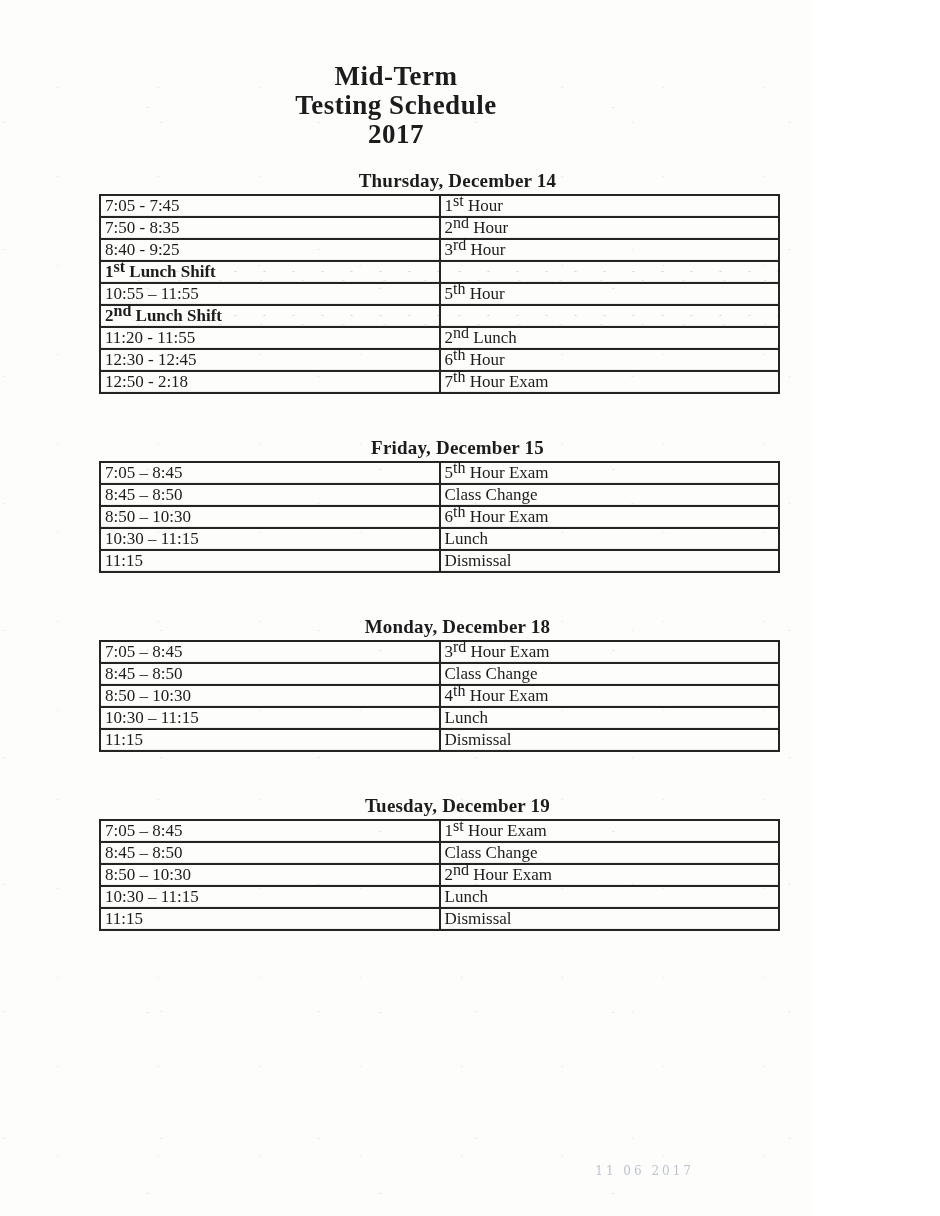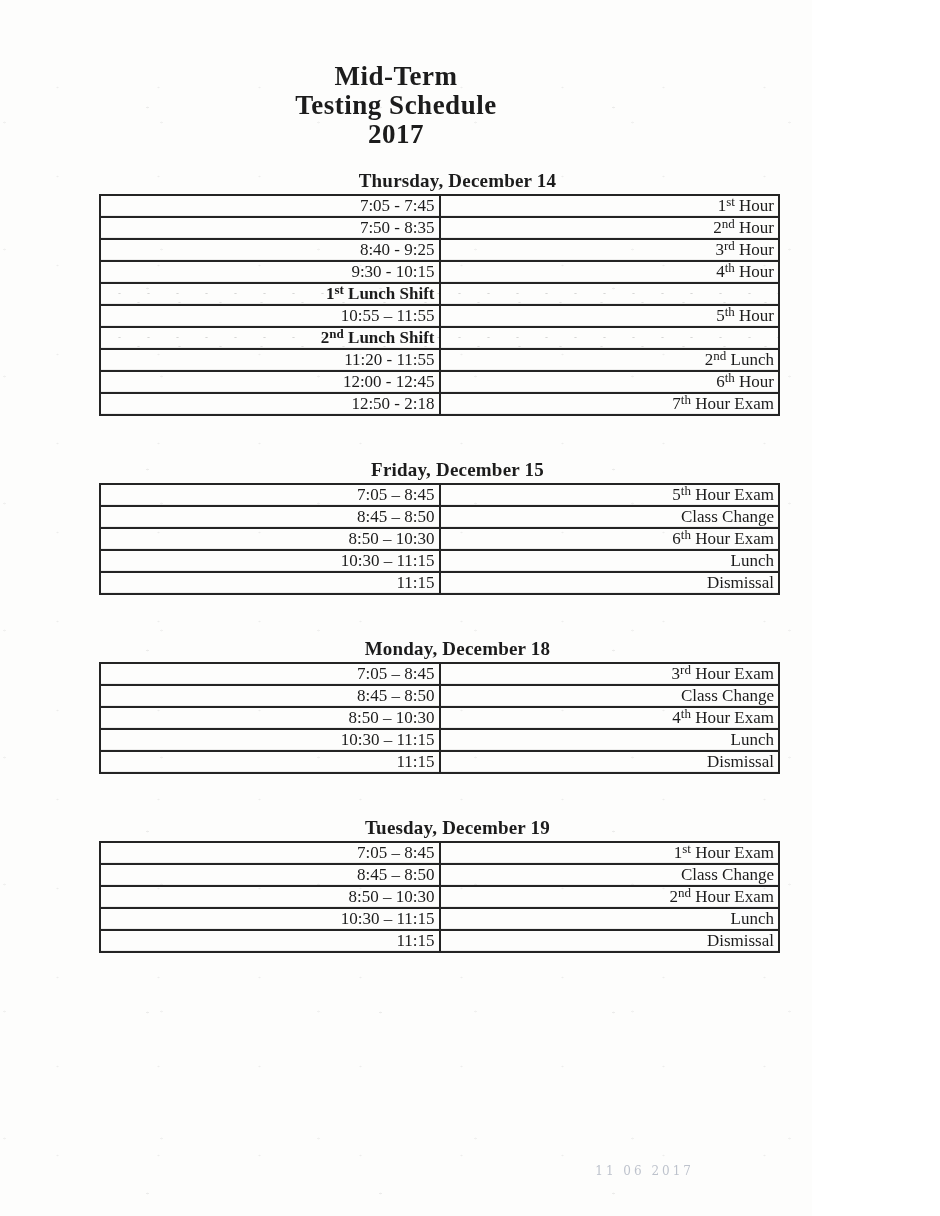--- a/index.html
+++ b/index.html
@@ -52,40 +52,40 @@
   table.schedule {
     width: 100%;
     border-collapse: collapse;
     table-layout: fixed;
     border: 2px solid #141414;
   }
 
   table.schedule td {
     height: 20px;
     border: 2px solid #242424;
-    text-align: right;
+    text-align: left;
     vertical-align: middle;
     font-size: 17px;
     padding: 0 4px;
     
     background-image: linear-gradient(to top, #00000010 1px, transparent 1px);
   }
 
   table.schedule tr.section td {
     font-weight: bold;
     background-image:
       radial-gradient(#00000026 0.8px, transparent 1.3px),
       radial-gradient(#0000001a 0.8px, transparent 1.3px),
       linear-gradient(to top, #00000010 1px, transparent 1px);
     background-size: 29px 13px, 41px 19px, 100% 100%;
     background-position: 4px 3px, 17px 9px, 0 0;
   }
 
   sup {
-    font-size: 13px;
+    font-size: 16px;
     line-height: 0;
     vertical-align: baseline;
     position: relative;
     top: -5px;
     font-family: Liberation Serif, serif;
   }
 
   .stamp {
     position: absolute;
     right: 118px;
@@ -120,42 +120,38 @@
               <td>1<sup>st</sup> Hour</td>
             </tr>
             <tr>
               <td>7:50 - 8:35</td>
               <td>2<sup>nd</sup> Hour</td>
             </tr>
             <tr>
               <td>8:40 - 9:25</td>
               <td>3<sup>rd</sup> Hour</td>
             </tr>
-            <tr>
-              <td>9:30 - 10:15</td>
-              <td>4<sup>th</sup> Hour</td>
-            </tr>
             <tr class="section">
               <td>1<sup>st</sup> Lunch Shift</td>
               <td></td>
             </tr>
             <tr>
               <td>10:55 – 11:55</td>
               <td>5<sup>th</sup> Hour</td>
             </tr>
             <tr class="section">
               <td>2<sup>nd</sup> Lunch Shift</td>
               <td></td>
             </tr>
             <tr>
               <td>11:20 - 11:55</td>
               <td>2<sup>nd</sup> Lunch</td>
             </tr>
             <tr>
-              <td>12:00 - 12:45</td>
+              <td>12:30 - 12:45</td>
               <td>6<sup>th</sup> Hour</td>
             </tr>
             <tr>
               <td>12:50 - 2:18</td>
               <td>7<sup>th</sup> Hour Exam</td>
             </tr>
           </tbody>
       </table>
     </section>
 

